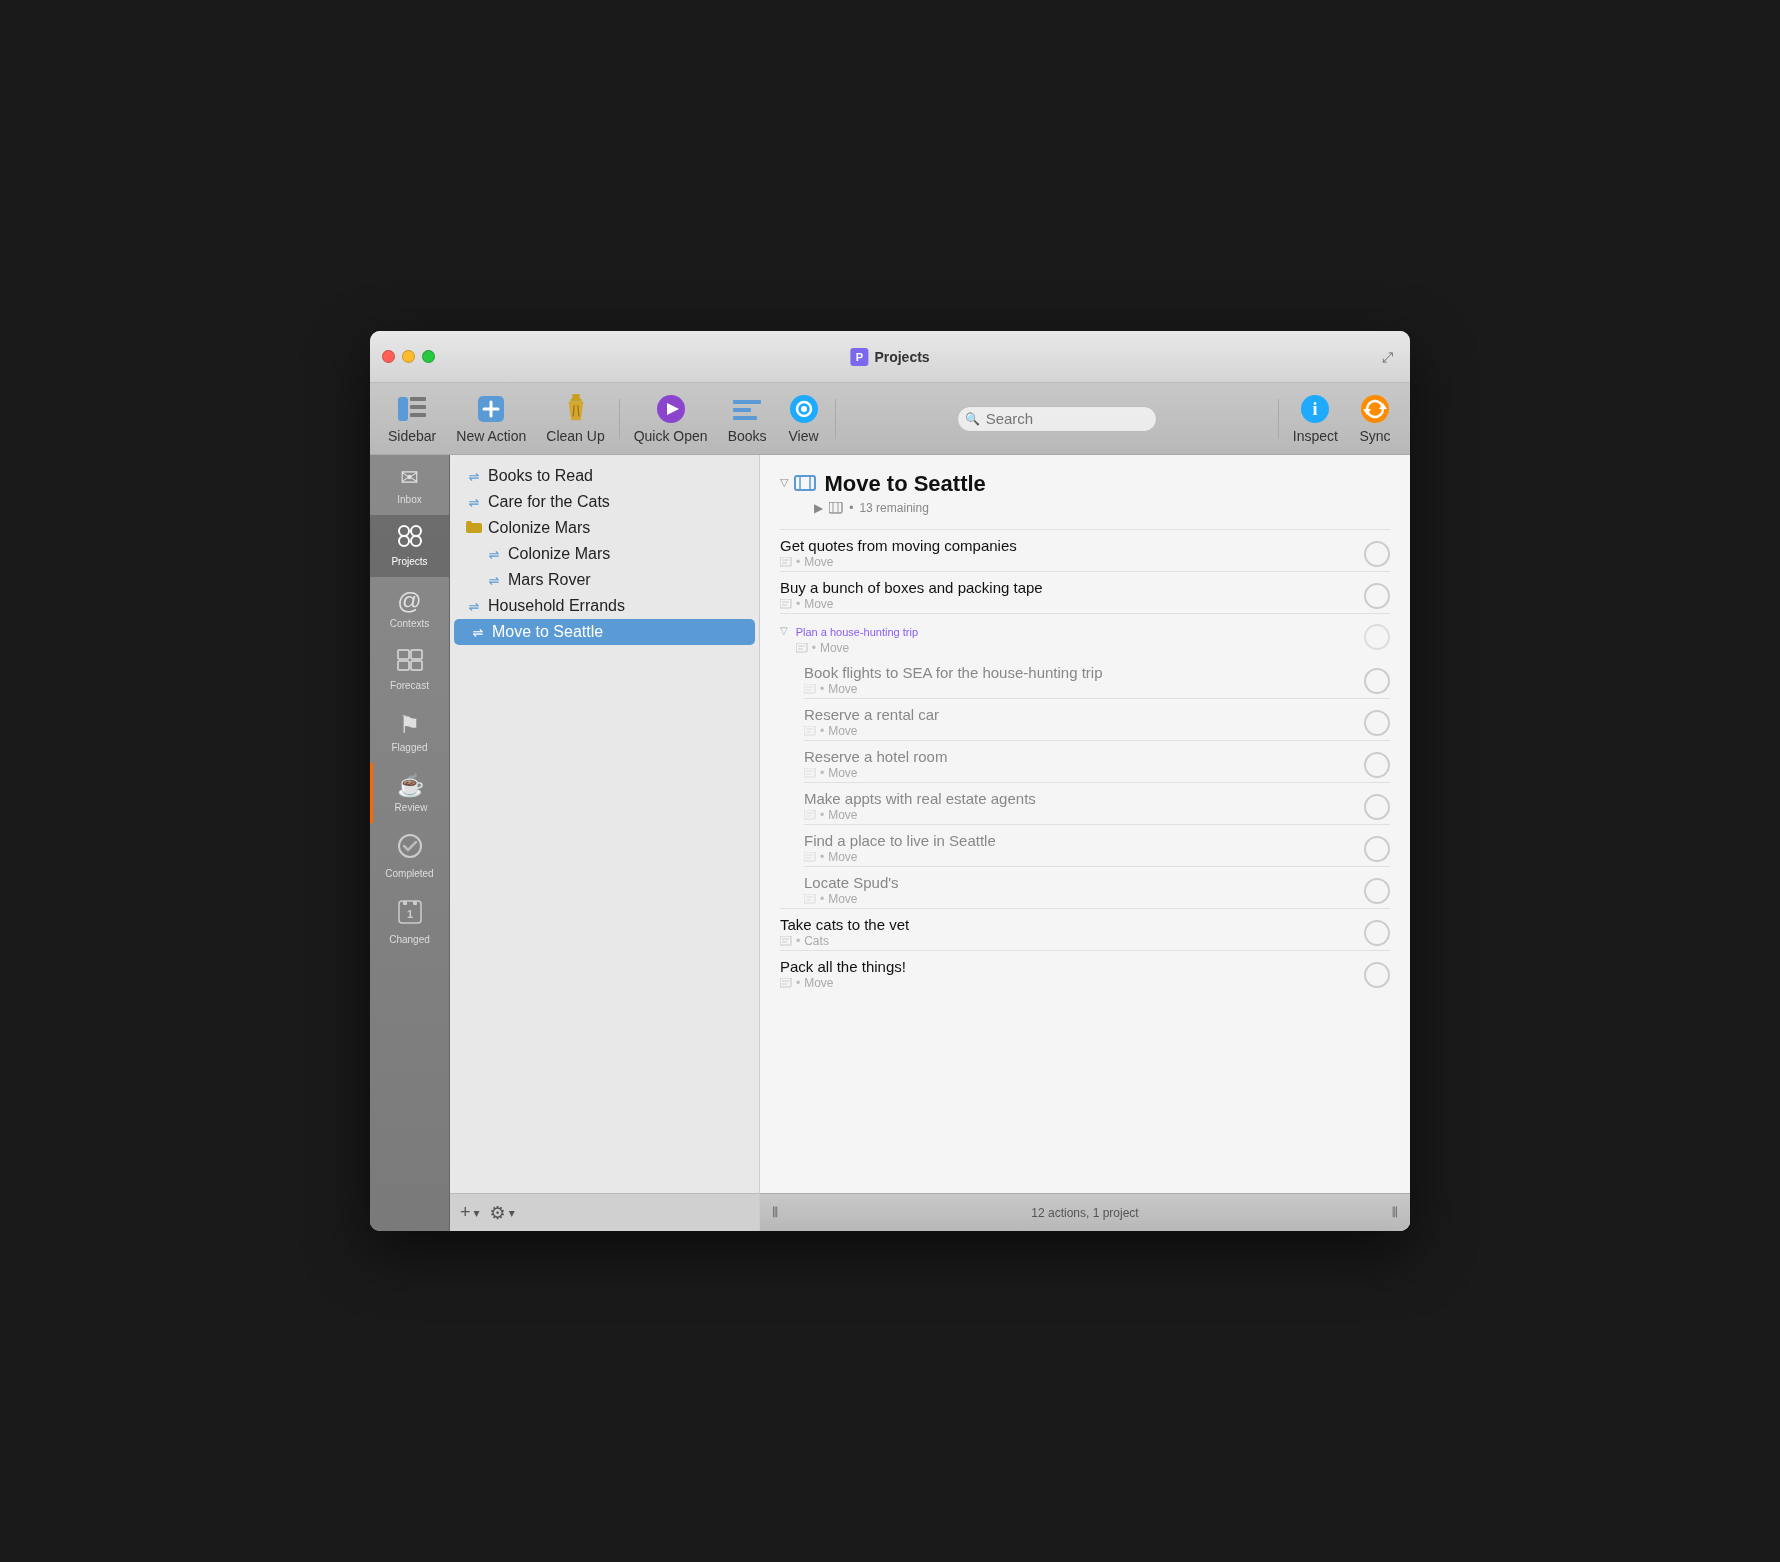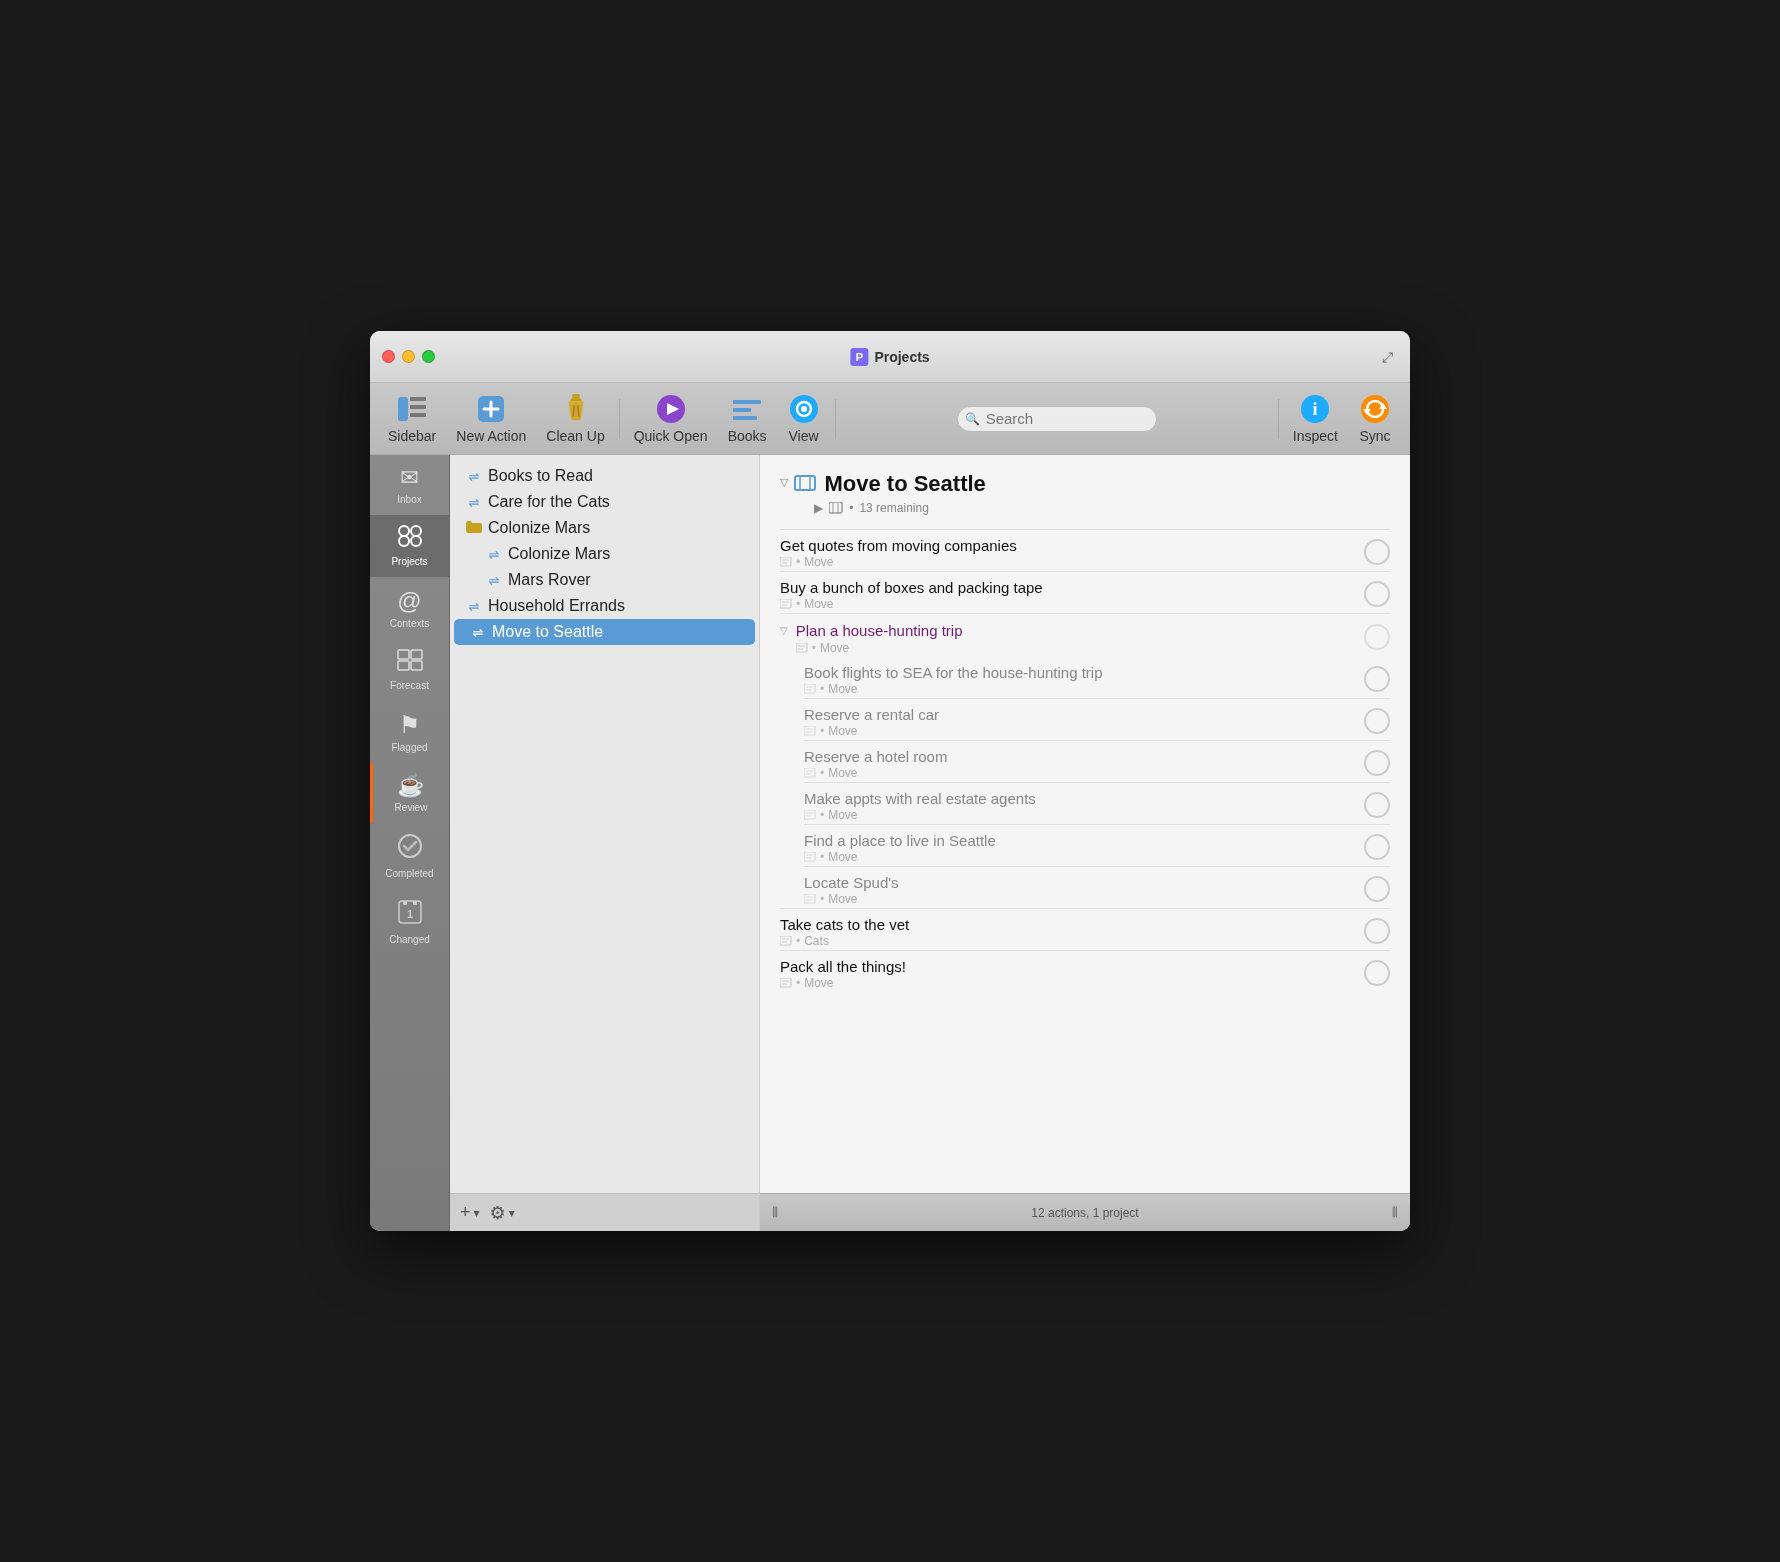--- a/index.html
+++ b/index.html
@@ -315,21 +315,21 @@
       align-items: center;
       gap: 6px;
       margin-bottom: 14px;
       padding-left: 34px;
     }
     .proj-sub-text { font-size: 12px; color: #888; }
 
     
     .task-row {
       display: flex;
-      align-items: flex-start;
+      align-items: center;
       padding: 7px 0 2px 0;
       border-top: 1px solid #e0e0e0;
     }
     .task-row:first-child { border-top: none; }
 
     .task-content {
       flex: 1;
       display: flex;
       flex-direction: column;
     }
@@ -361,21 +361,21 @@
     
     .group-header {
       display: flex;
       align-items: flex-start;
       gap: 8px;
       padding: 8px 0 2px 0;
       border-top: 1px solid #e0e0e0;
     }
     .group-chevron { font-size: 10px; color: #aaa; cursor: pointer; padding-top: 3px; }
     .group-content { flex: 1; }
-    .group-title { font-size: 15px; color: #701a75; font-weight: 500; }
+    .group-title { font-size: 11px; color: #8b5cf6; font-weight: 500; }
     .group-meta {
       display: flex;
       align-items: center;
       gap: 4px;
       margin-top: 1px;
     }
     .group-checkbox {
       width: 26px;
       height: 26px;
       border: 2px solid #ddd;

